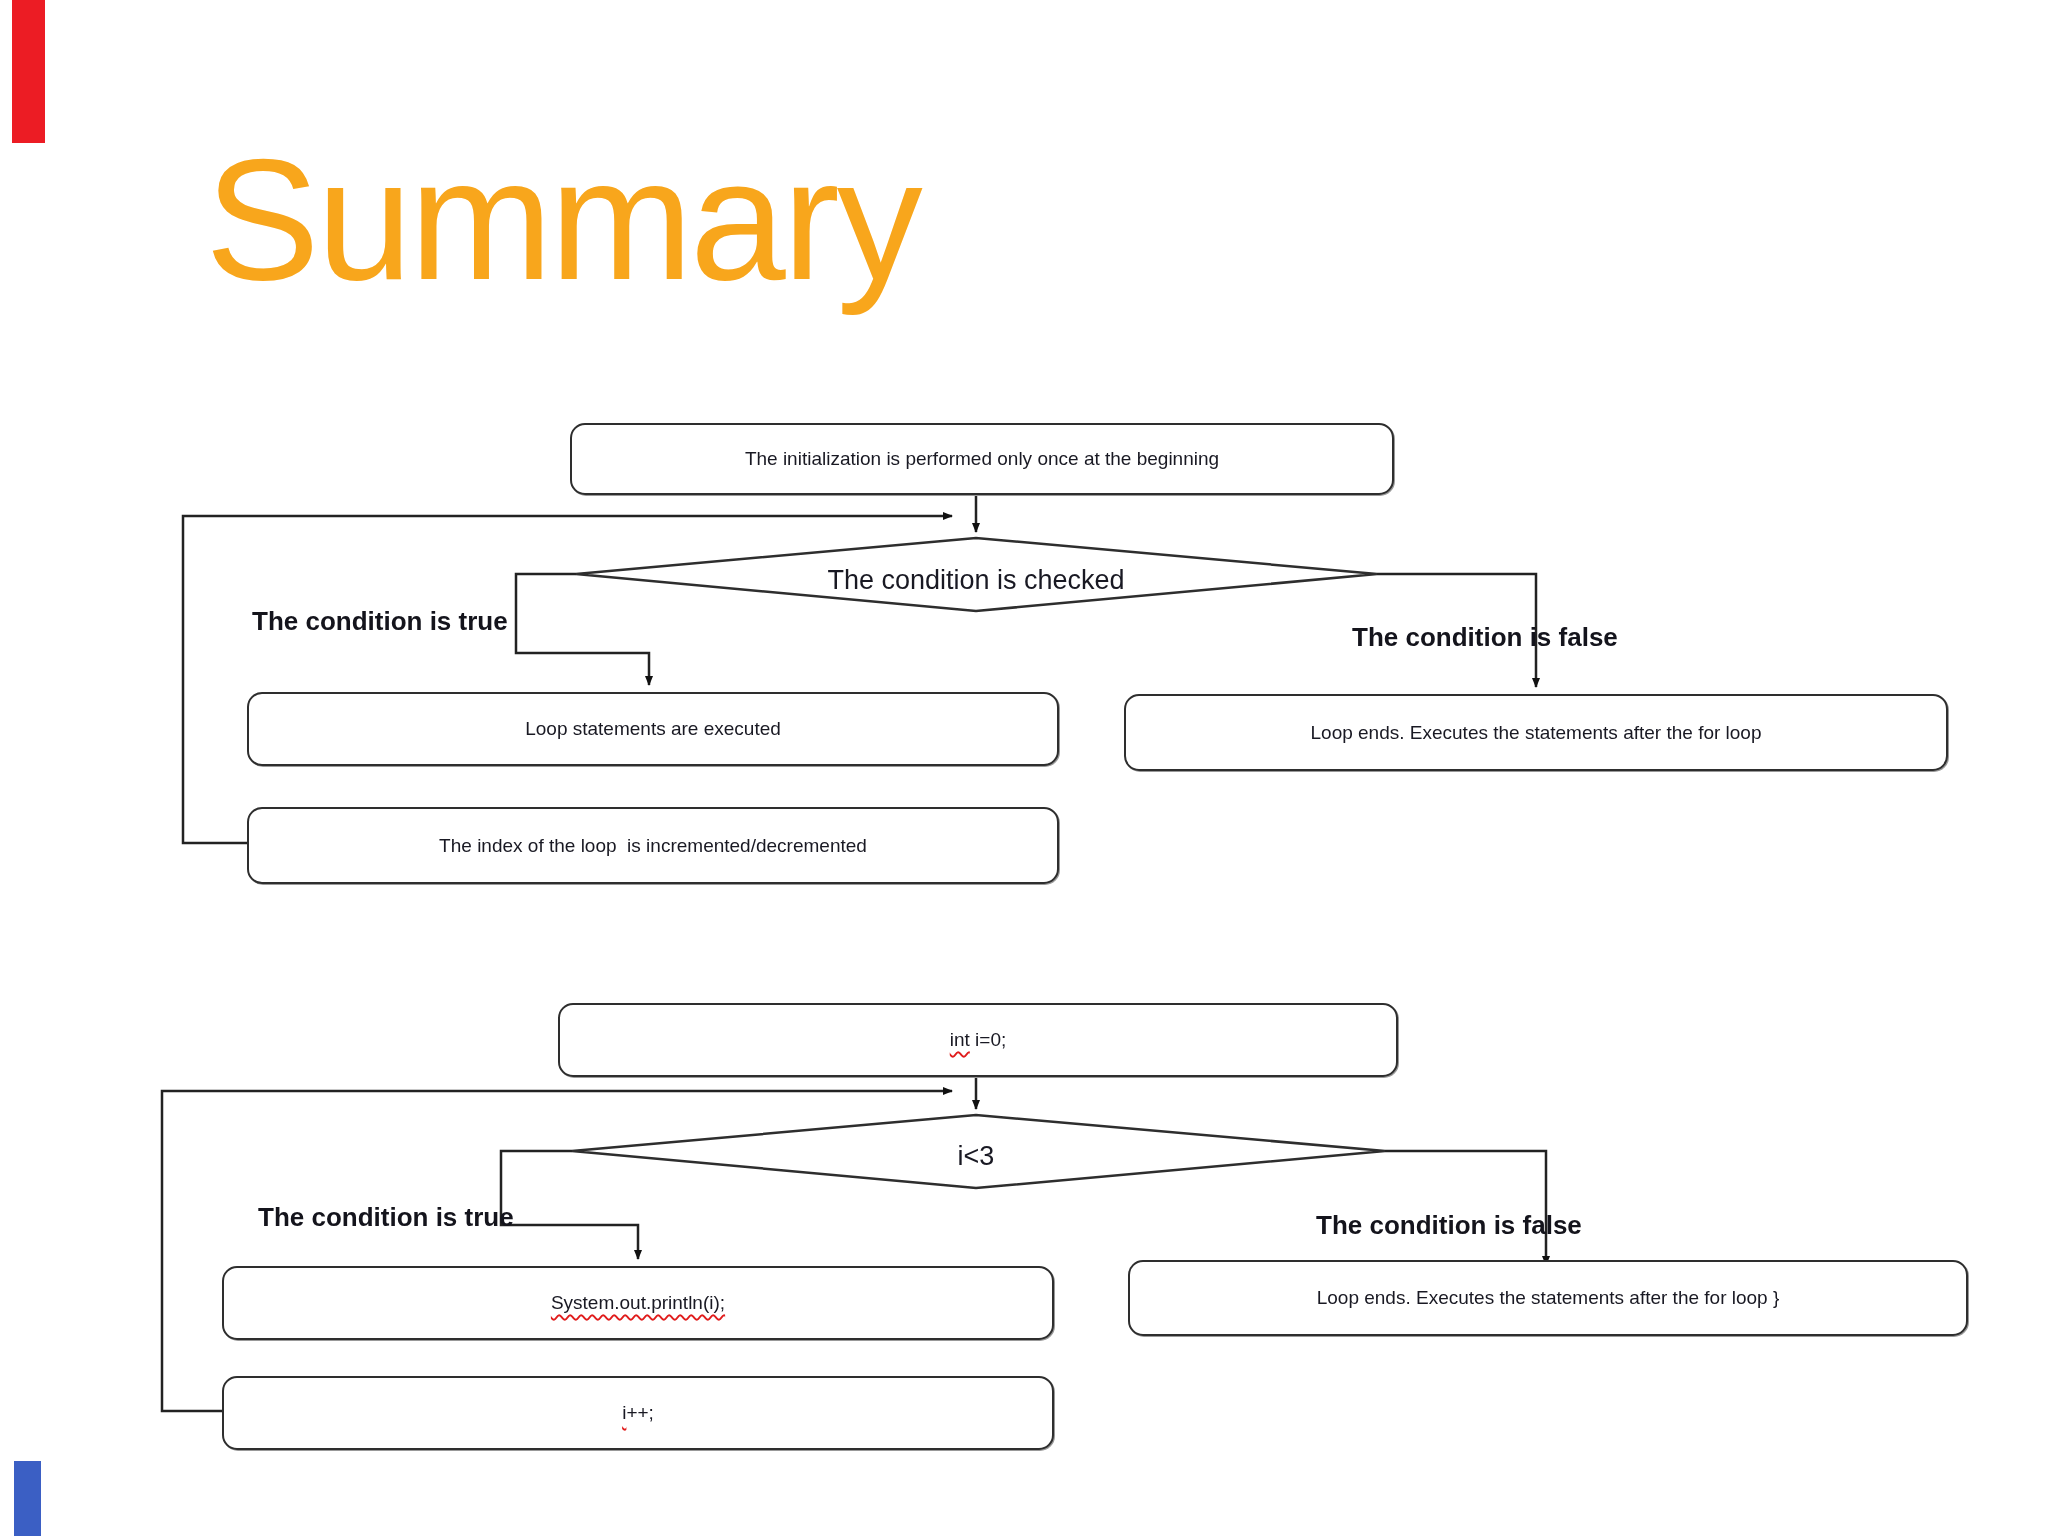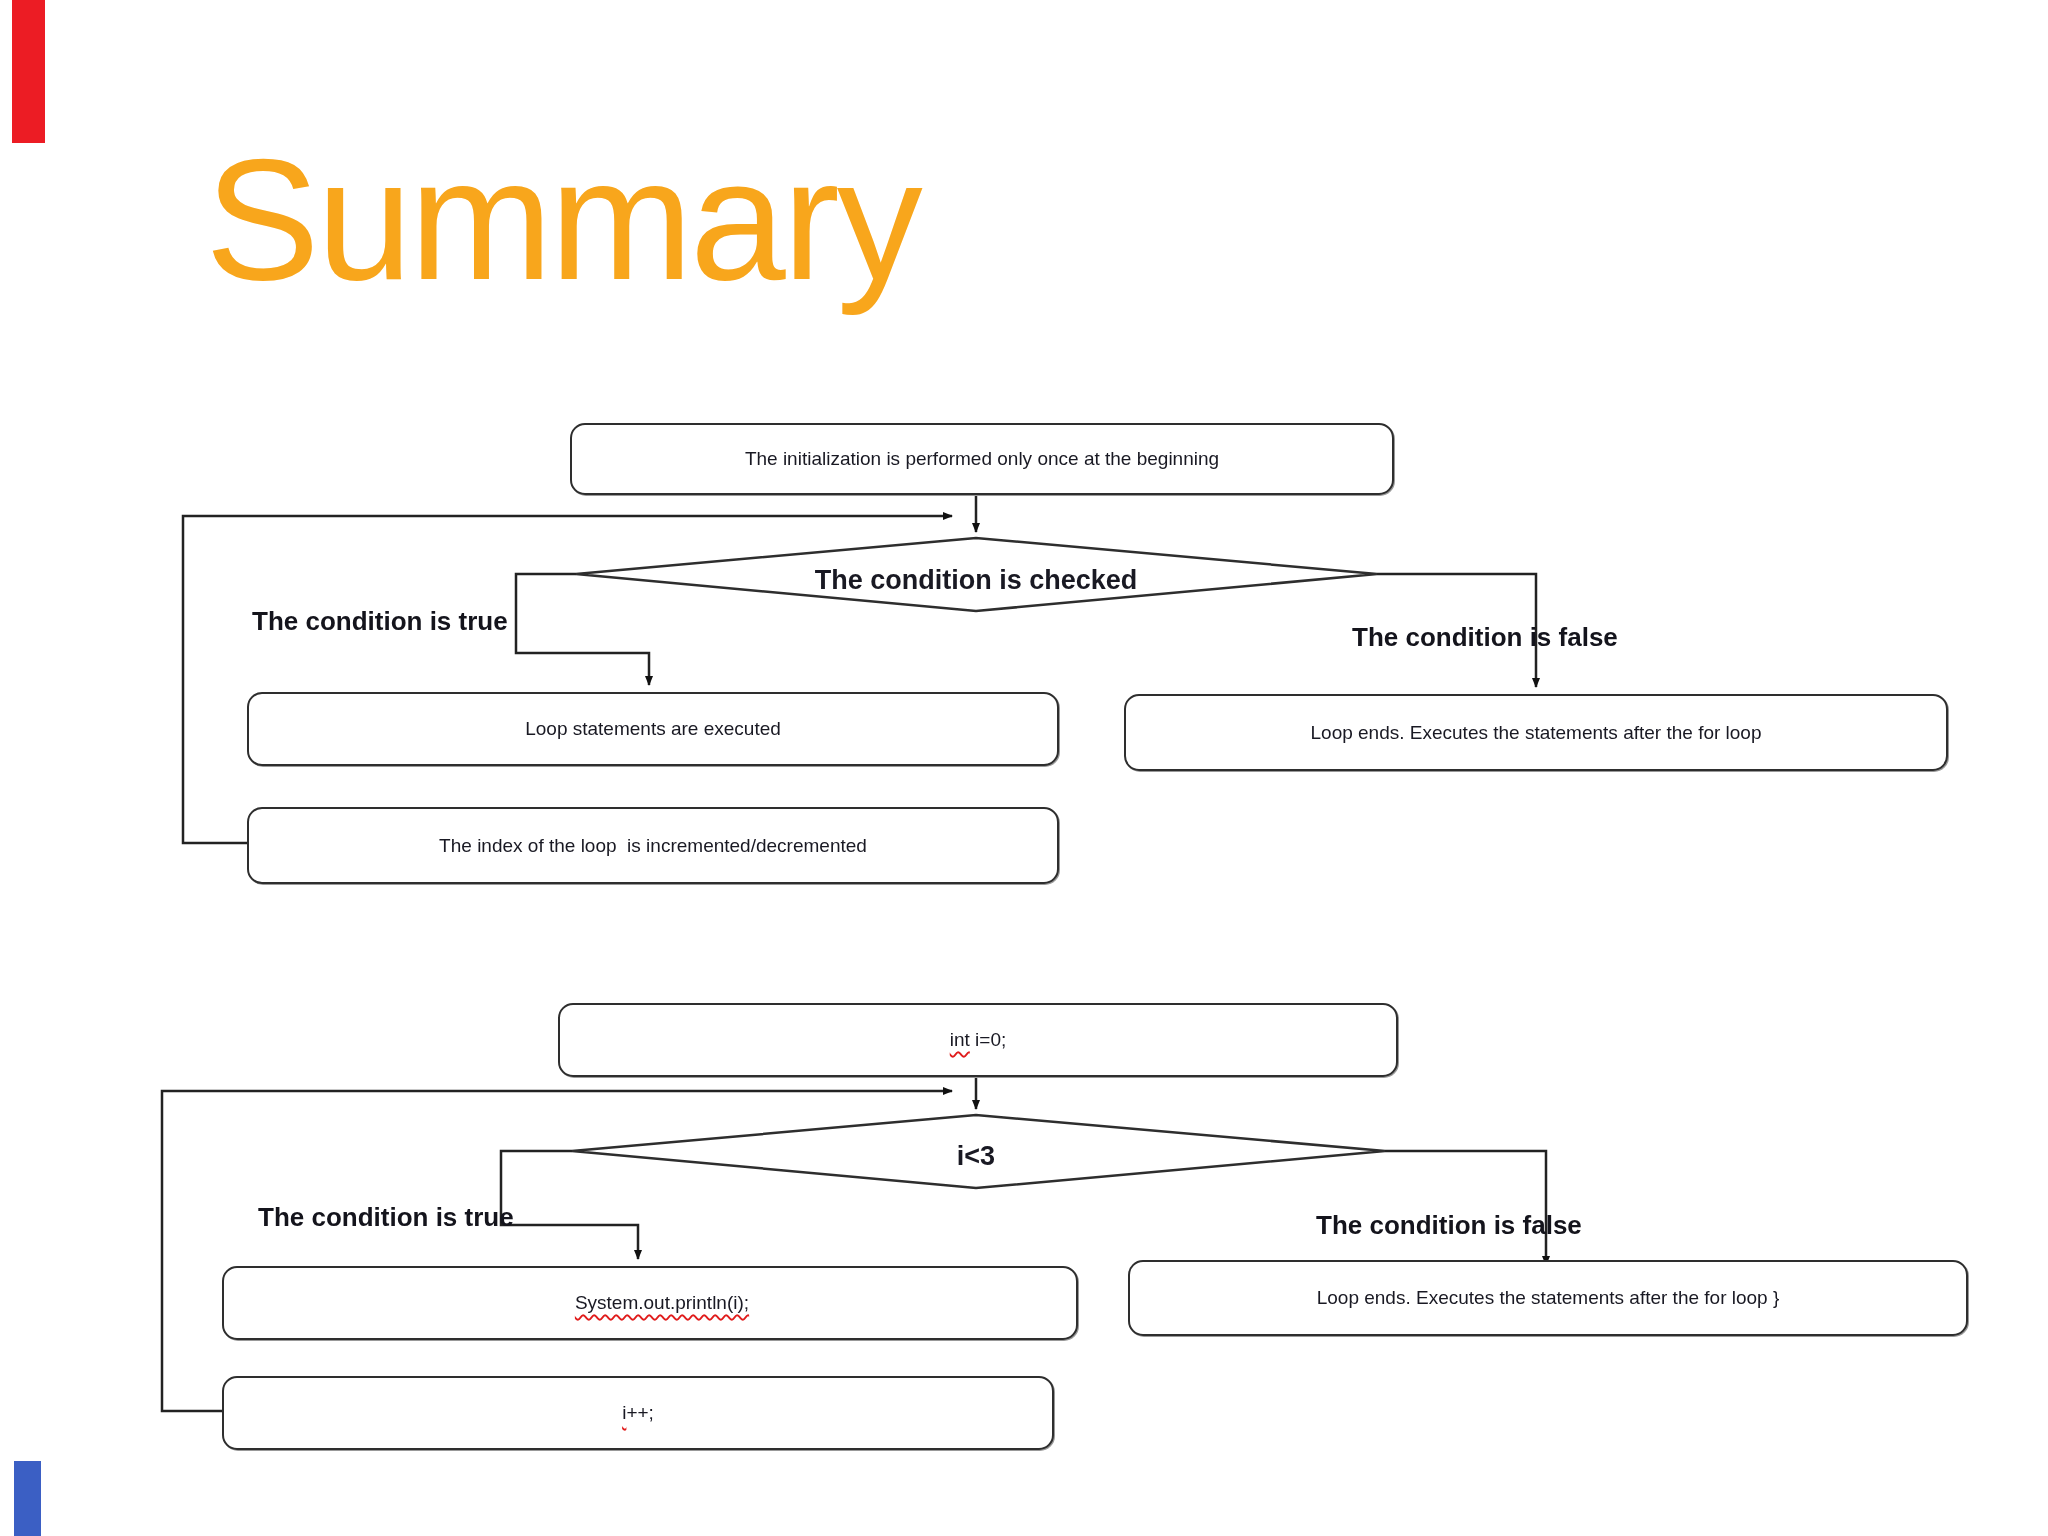--- a/index.html
+++ b/index.html
@@ -31,21 +31,20 @@
   .blabel{
     position:absolute;
     font-size:26px;font-weight:bold;color:#14141c;
     white-space:nowrap;
   }
   .dtext{
     position:absolute;
     font-size:27px;color:#191923;
     text-align:center;white-space:nowrap;
     transform:translate(-50%,-50%);
-    font-weight:bold;
   }
   .keepws{white-space:pre-wrap;}
   .sq{
     text-decoration-line:underline;
     text-decoration-style:wavy;
     text-decoration-color:#e01b1b;
     text-decoration-thickness:2px;
     text-underline-offset:5px;
   }
   svg.wires{position:absolute;left:0;top:0;pointer-events:none;}
@@ -107,21 +106,21 @@
     <span>
       <span class="sq">int</span><span class="keepws"> i=0;</span>
     </span>
   </div>
 
   <div class="dtext" style="left:976px;top:1156px;">i&lt;3</div>
 
   <div class="blabel" style="left:258px;top:1202px;">The condition is true</div>
   <div class="blabel" style="left:1316px;top:1210px;">The condition is false</div>
 
-  <div class="fbox" style="left:222px;top:1266px;width:828px;height:70px;padding-left:24px;">
+  <div class="fbox" style="left:222px;top:1266px;width:828px;height:70px;">
     <span class="sq">System.out.println(i);</span>
   </div>
 
   <div class="fbox" style="left:1128px;top:1260px;width:836px;height:72px;">
     <span>Loop ends. Executes the statements after the for loop }</span>
   </div>
 
   <div class="fbox" style="left:222px;top:1376px;width:828px;height:70px;">
     <span>
       <span class="sq">i</span><span>++;</span>

